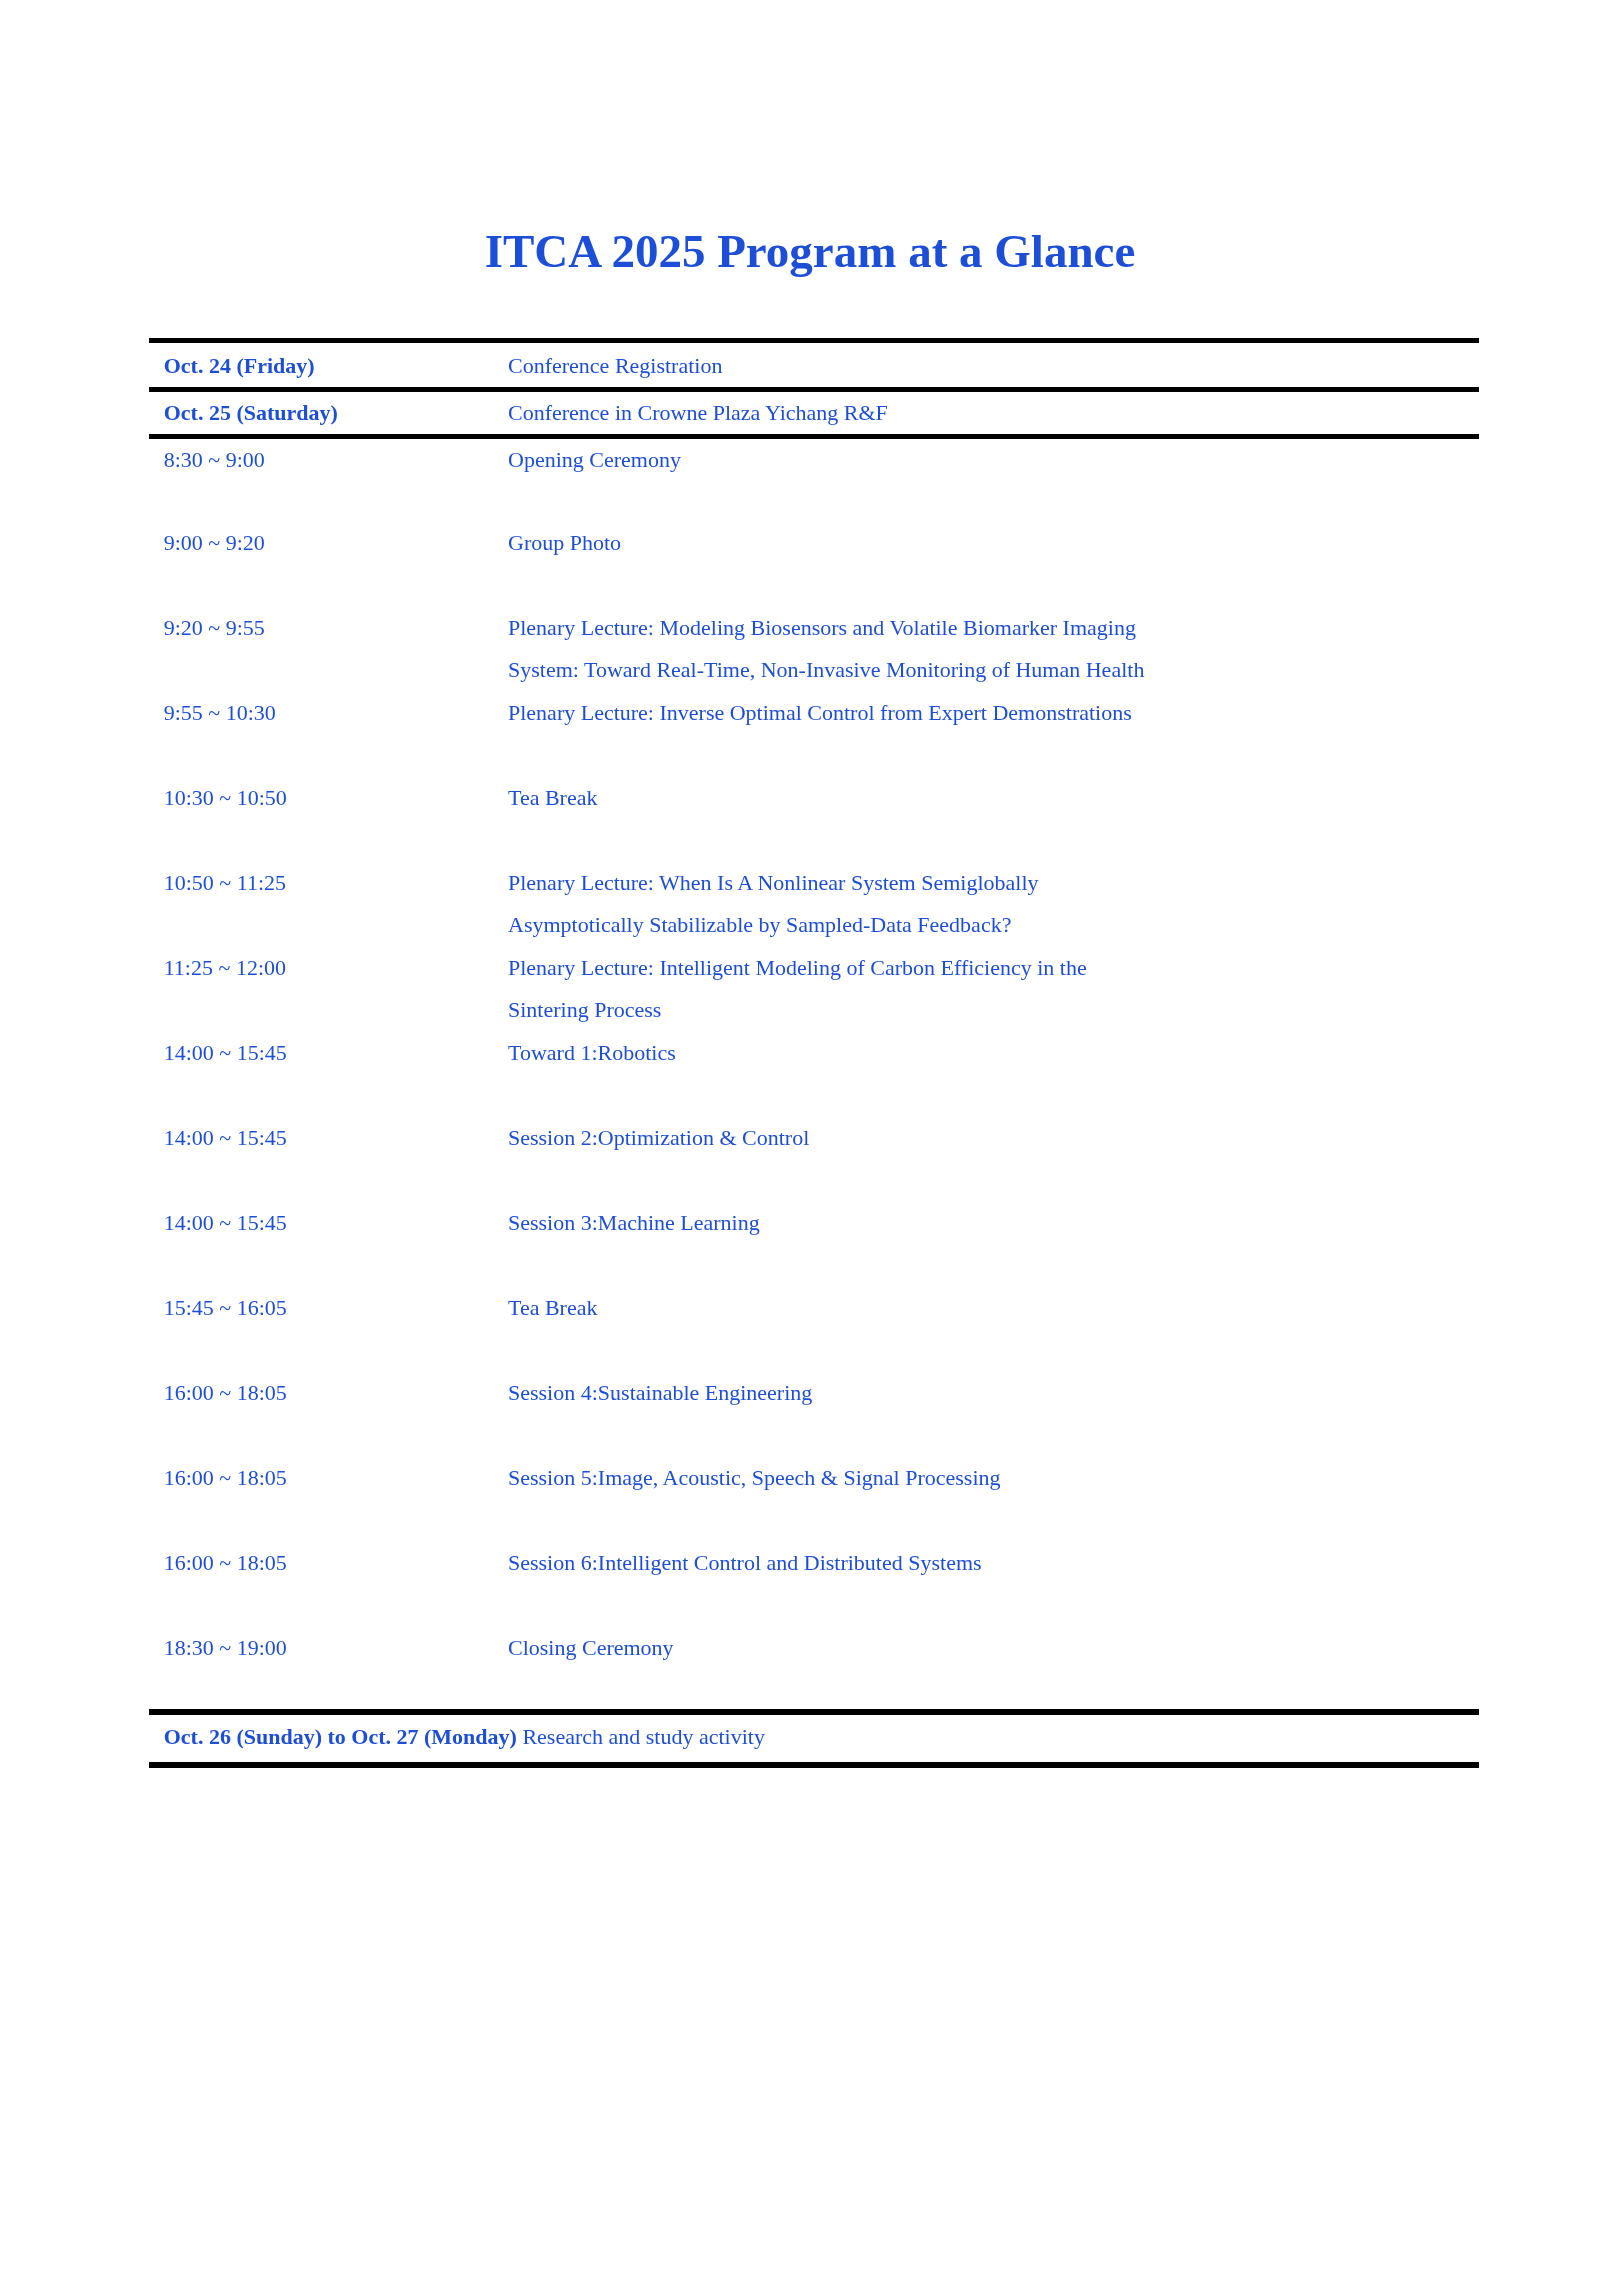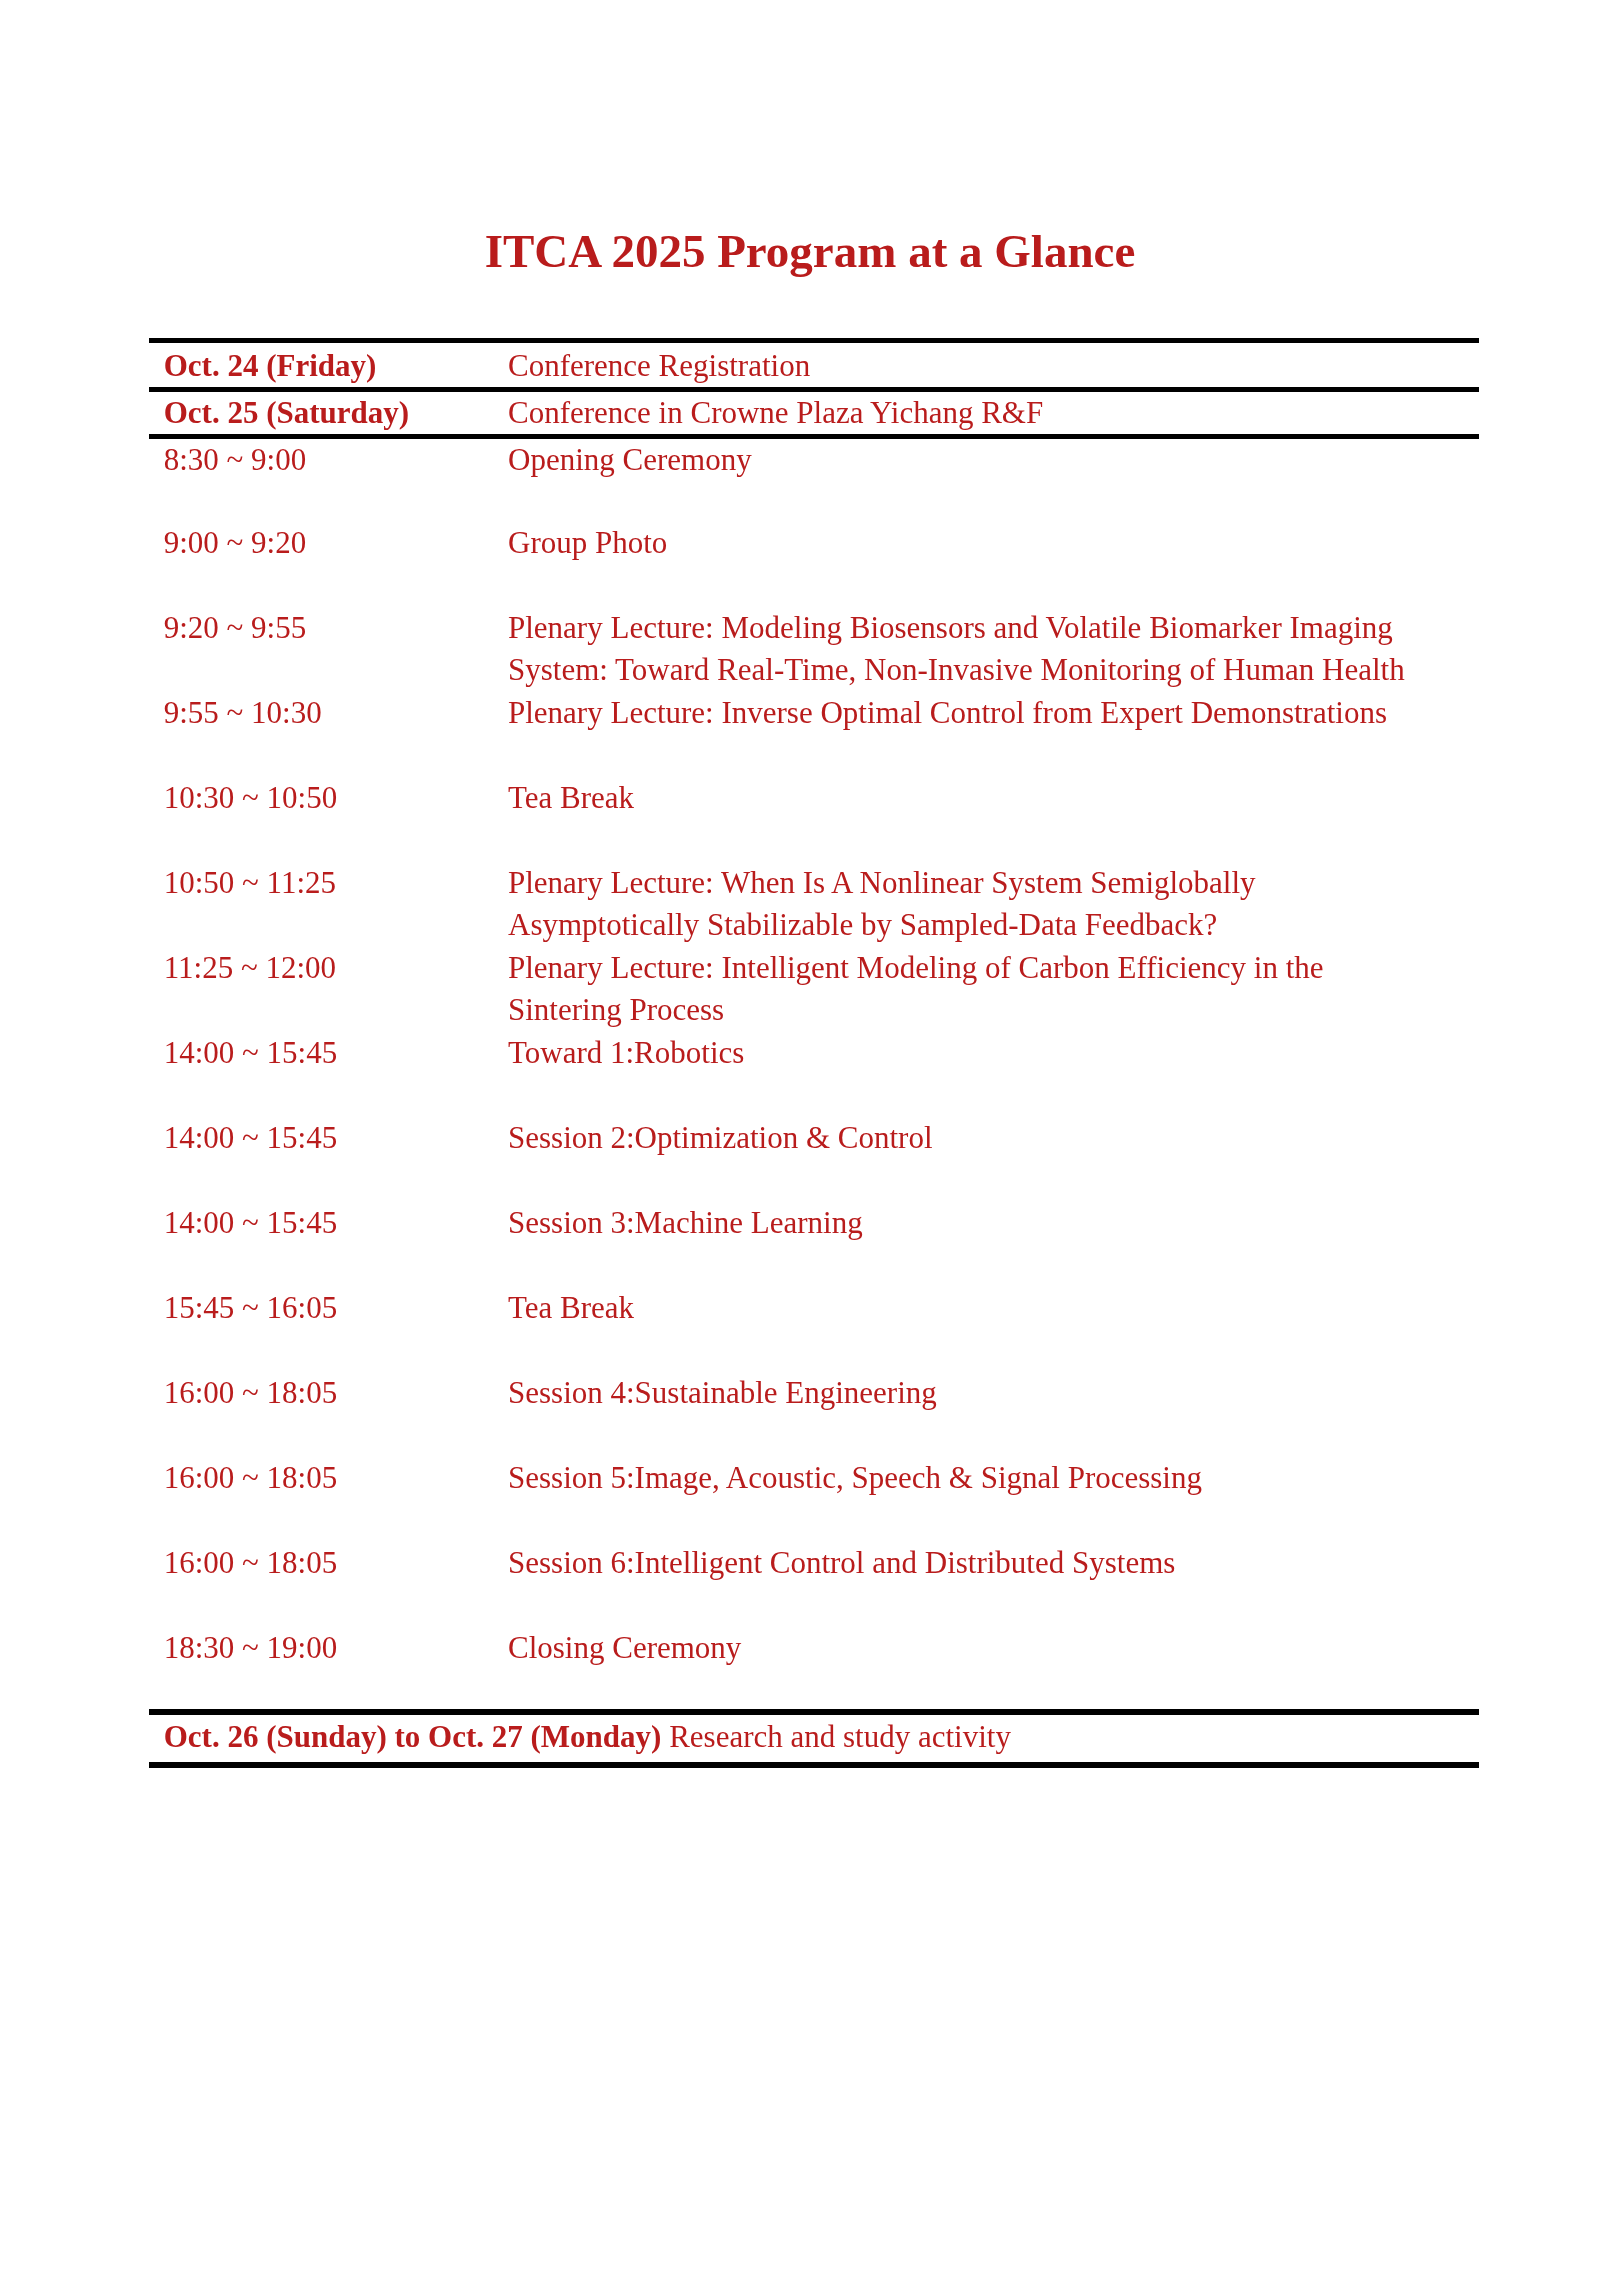--- a/index.html
+++ b/index.html
@@ -2,21 +2,21 @@
 <html><head>
 <meta charset="utf-8">
 <style>
   * { margin: 0; padding: 0; box-sizing: border-box; }
   html, body { background: #ffffff; }
   .page {
     position: relative;
     width: 1621px;
     height: 2293px;
     background: #ffffff;
-    color: #b91c1c;
+    color: #1d4ed8;
     font-family: "Liberation Serif", "DejaVu Serif", serif;
     overflow: hidden;
   }
   .doc-title {
     position: absolute;
     top: 223px;
     left: 145px;
     width: 1330px;
     text-align: center;
     font-size: 47px;
@@ -24,21 +24,21 @@
     line-height: 57px;
     white-space: nowrap;
   }
   table.program {
     position: absolute;
     top: 338px;
     left: 149px;
     width: 1330px;
     border-collapse: collapse;
     border-top: 5.9px solid #000000;
-    font-size: 31px;
+    font-size: 22px;
     line-height: 42px;
   }
   td { vertical-align: top; }
   td.time-col {
     width: 359px;
     padding-left: 14.7px;
     white-space: nowrap;
   }
   td.event-col {
     width: 971px;

